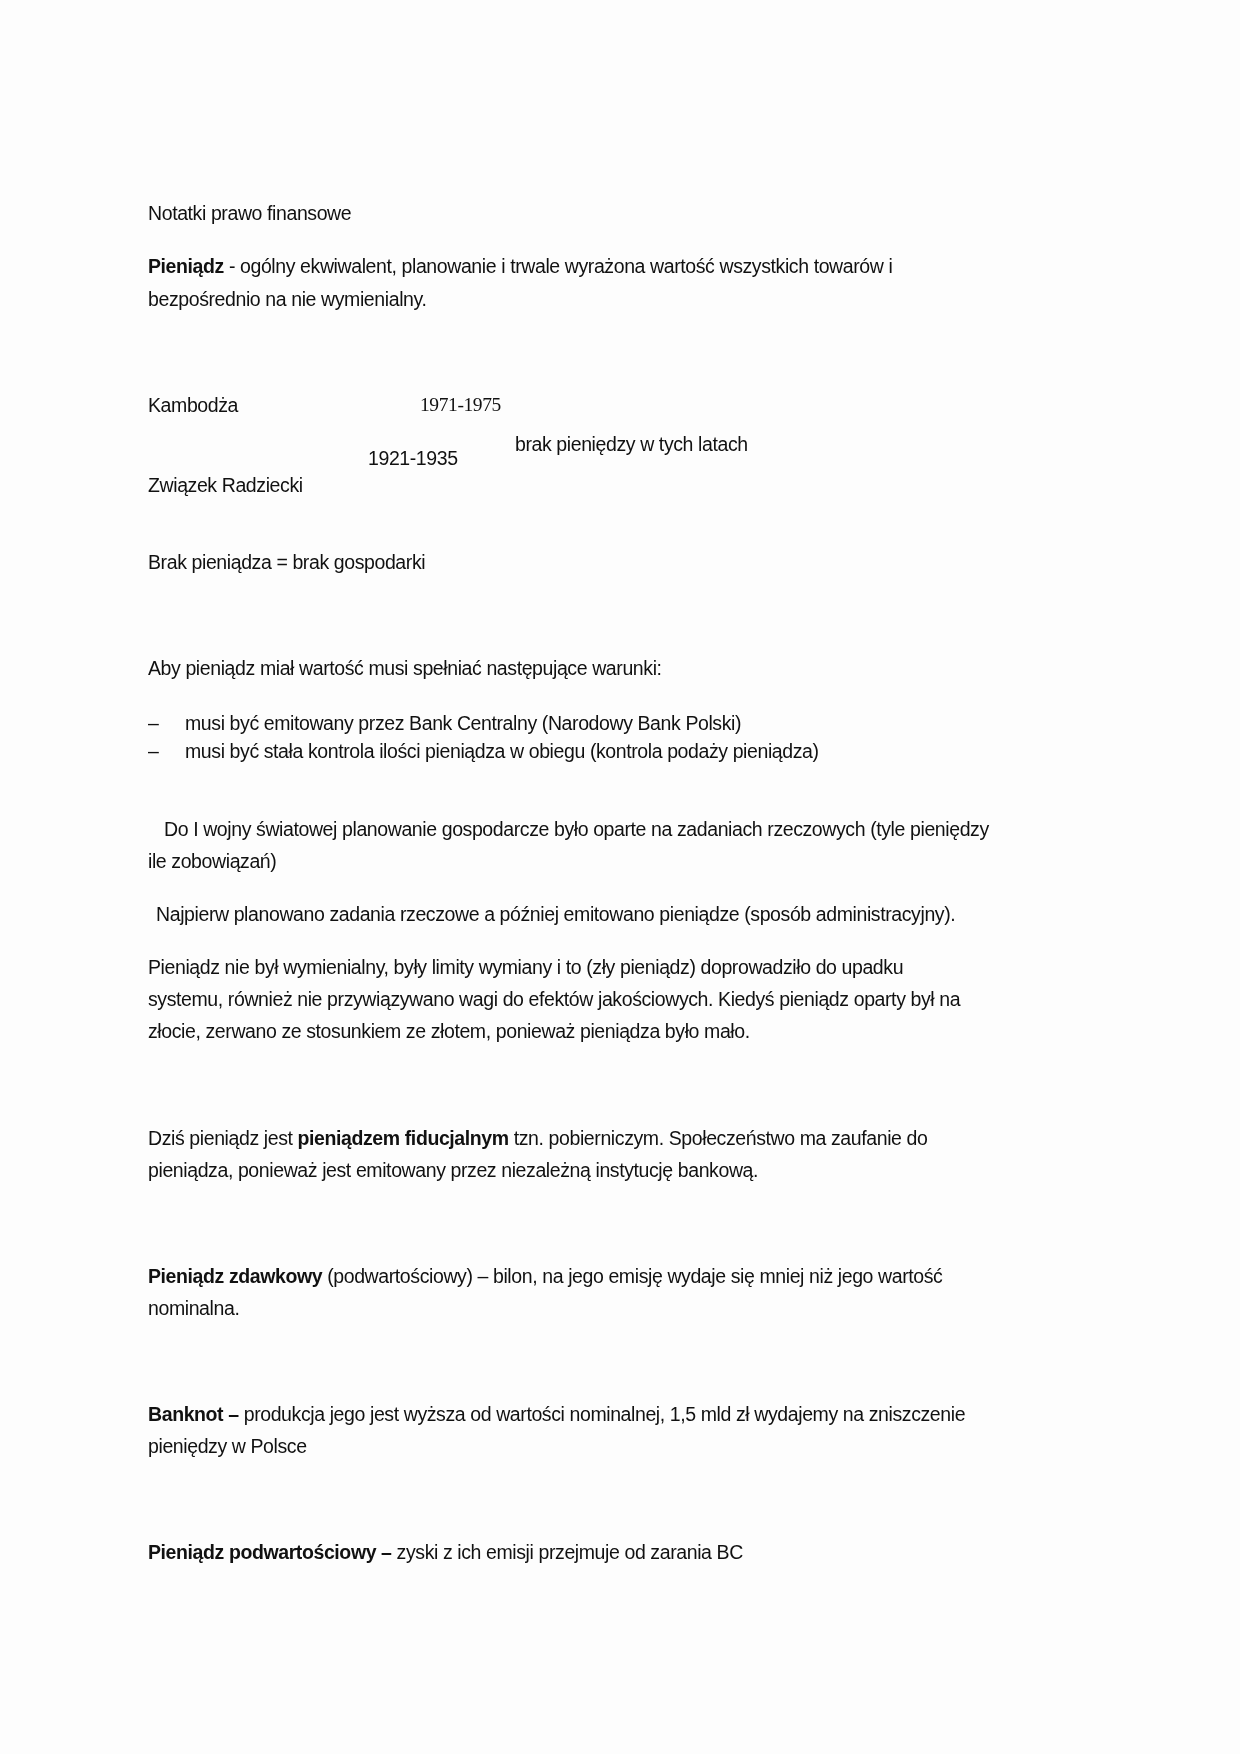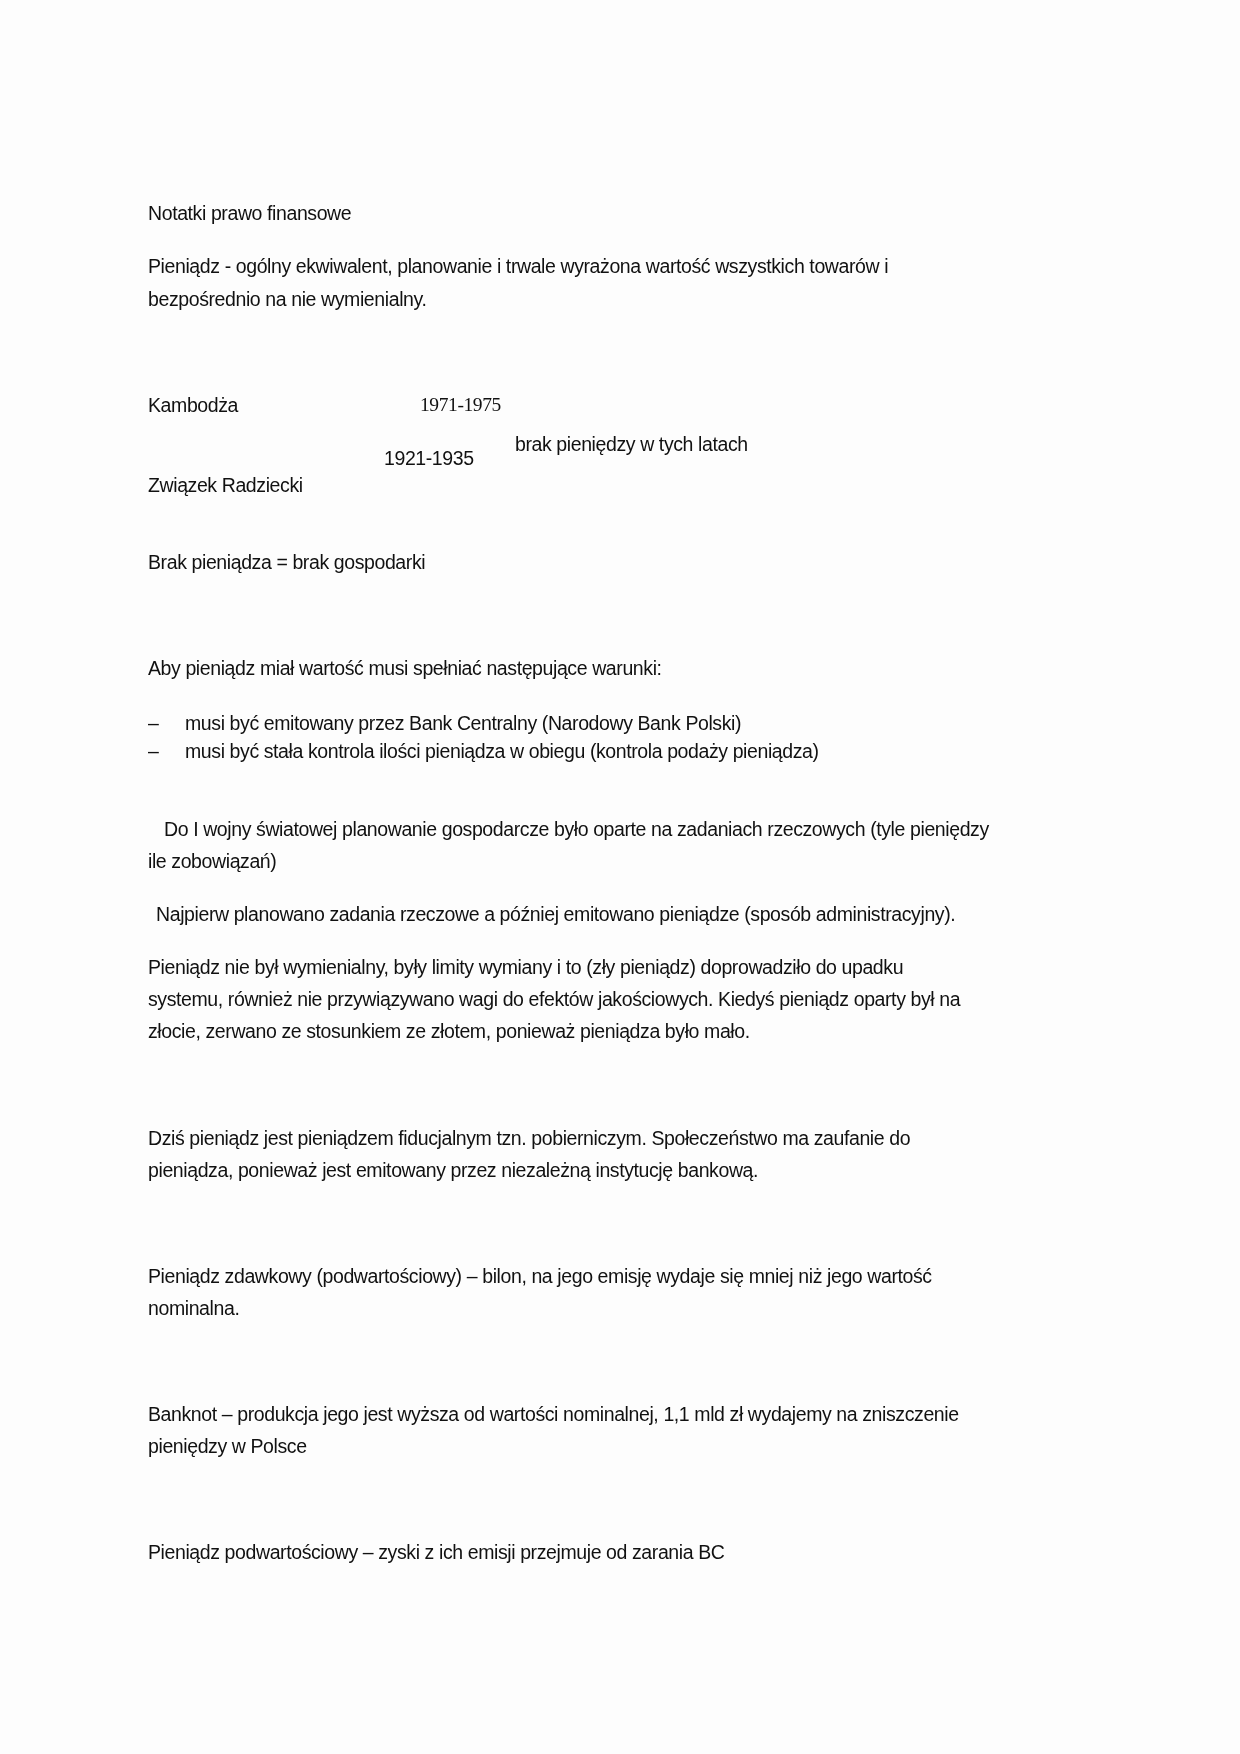--- a/index.html
+++ b/index.html
@@ -7,21 +7,21 @@
       width: 1240px; height: 1754px; position: relative; overflow: hidden;
       font-family: "Liberation Sans", "DejaVu Sans", sans-serif;
       color: #111;
       font-size: 19px;
     }
     .page { position: absolute; left: 0; top: 0; width: 1133px; height: 1754px; text-align: right; }
     .line {
       position: absolute; left: 148px; white-space: nowrap;
       font-size: 19.5px; letter-spacing: -0.4px; line-height: 1;
     }
-    .b { font-weight: normal; }
+    .b { font-weight: bold; }
     .col { position: absolute; white-space: nowrap; font-size: 19.5px; letter-spacing: -0.4px; }
     .dash { position: absolute; left: 148px; }
     .bullet-text { position: absolute; left: 185px; white-space: nowrap; font-size: 19.5px; letter-spacing: -0.4px; }
   </style>
 </head>
 <body>
 
 <div class="page">
 
   <div class="line" style="top:204px;">Notatki prawo finansowe</div>
@@ -30,21 +30,21 @@
     <span class="b">Pieniądz</span><span> - ogólny ekwiwalent, planowanie i trwale wyrażona wartość wszystkich towarów i</span>
   </div>
   <div class="line" style="top:290px;">bezpośrednio na nie wymienialny.</div>
 
   <div>
     <span class="col" style="left:148px; top:394px;">Kambodża</span>
     <span class="col" style="left:420px; top:394px;font-family:Liberation Serif, serif;">1971-1975</span>
   </div>
   <div>
     <span class="col" style="left:148px; top:474px;">Związek Radziecki</span>
-    <span class="col" style="left:368px; top:447px;margin-left:16px;">1921-1935</span>
+    <span class="col" style="left:368px; top:447px;">1921-1935</span>
     <span class="col" style="left:515px; top:433px;">brak pieniędzy w tych latach</span>
   </div>
 
   <div class="line" style="top:553px;">Brak pieniądza = brak gospodarki</div>
 
   <div class="line" style="top:659px;">Aby pieniądz miał wartość musi spełniać następujące warunki:</div>
   <div>
     <div>
       <span class="dash col" style="top:712px;">–</span>
       <span class="bullet-text" style="top:712px;">musi być emitowany przez Bank Centralny (Narodowy Bank Polski)</span>
@@ -68,21 +68,21 @@
   <div class="line" style="top:1129px;">
     <span>Dziś pieniądz jest </span><span class="b">pieniądzem fiducjalnym</span><span> tzn. pobierniczym. Społeczeństwo ma zaufanie do</span>
   </div>
 
   <div class="line" style="top:1267px;">
     <span class="b">Pieniądz zdawkowy</span><span> (podwartościowy) – bilon, na jego emisję wydaje się mniej niż jego wartość</span>
   </div>
   <div class="line" style="top:1299px;">nominalna.</div>
 
   <div class="line" style="top:1405px;">
-    <span class="b">Banknot –</span><span> produkcja jego jest wyższa od wartości nominalnej, 1,1 mld zł wydajemy na zniszczenie</span>
+    <span class="b">Banknot –</span><span> produkcja jego jest wyższa od wartości nominalnej, 1,5 mld zł wydajemy na zniszczenie</span>
   </div>
   <div class="line" style="top:1437px;">pieniędzy w Polsce</div>
 
   <div class="line" style="top:1543px;">
     <span class="b">Pieniądz podwartościowy –</span><span> zyski z ich emisji przejmuje od zarania BC</span>
   </div>
 
 </div>
 
 </body></html>

